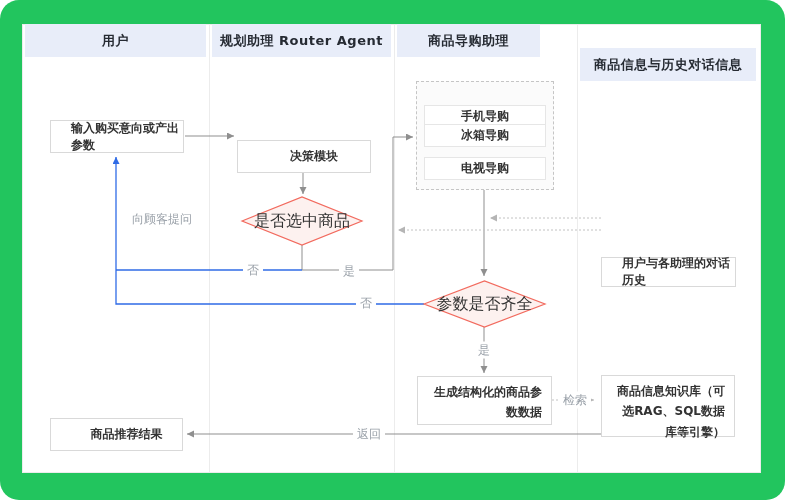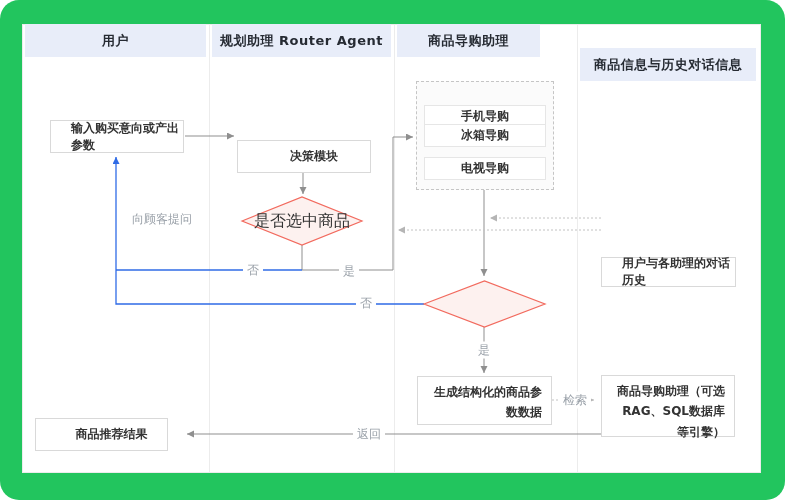--- a/index.html
+++ b/index.html
@@ -100,25 +100,26 @@
 
   <div class="node" style="left:50px;top:120px;width:134px;height:33px;">输入购买意向或产出参数</div>
   <div class="node" style="left:237px;top:120px;width:134px;height:33px;margin-top:20px;">决策模块</div>
 
   <div class="guide-container"></div>
   <div class="guide-item" style="top:105px;">手机导购</div>
   <div class="guide-item" style="top:157px;">电视导购</div>
   <div class="guide-item" style="top:124px;">冰箱导购</div>
 
   <div class="dmd-label" style="left:252px;top:209px;width:100px;height:24px;">是否选中商品</div>
+  <div class="dmd-label" style="left:434px;top:292px;width:101px;height:24px;">参数是否齐全</div>
 
   <div class="node lefty" style="left:417px;top:376px;width:135px;height:49px;">生成结构化的商品参数数据</div>
-  <div class="node lefty" style="left:601px;top:375px;width:134px;height:62px;">商品导购助理（可选RAG、SQL数据库等引擎）</div>
+  <div class="node lefty" style="left:601px;top:375px;width:134px;height:62px;">商品信息知识库（可选RAG、SQL数据库等引擎）</div>
   <div class="node" style="left:601px;top:209px;width:135px;height:30px;margin-top:48px;">用户与各助理的对话历史</div>
-  <div class="node" style="left:35px;top:418px;width:133px;height:33px;">商品推荐结果</div>
+  <div class="node" style="left:50px;top:418px;width:133px;height:33px;">商品推荐结果</div>
 
   <span class="elabel" style="left:120px;top:219px;margin-left:42px;">向顾客提问</span>
   <span class="elabel" style="left:253px;top:270px;">否</span>
   <span class="elabel" style="left:349px;top:271px;">是</span>
   <span class="elabel" style="left:366px;top:303px;">否</span>
   <span class="elabel" style="left:484px;top:350px;">是</span>
   <span class="elabel" style="left:575px;top:400px;">检索</span>
   <span class="elabel" style="left:369px;top:434px;">返回</span>
 
 </div>

